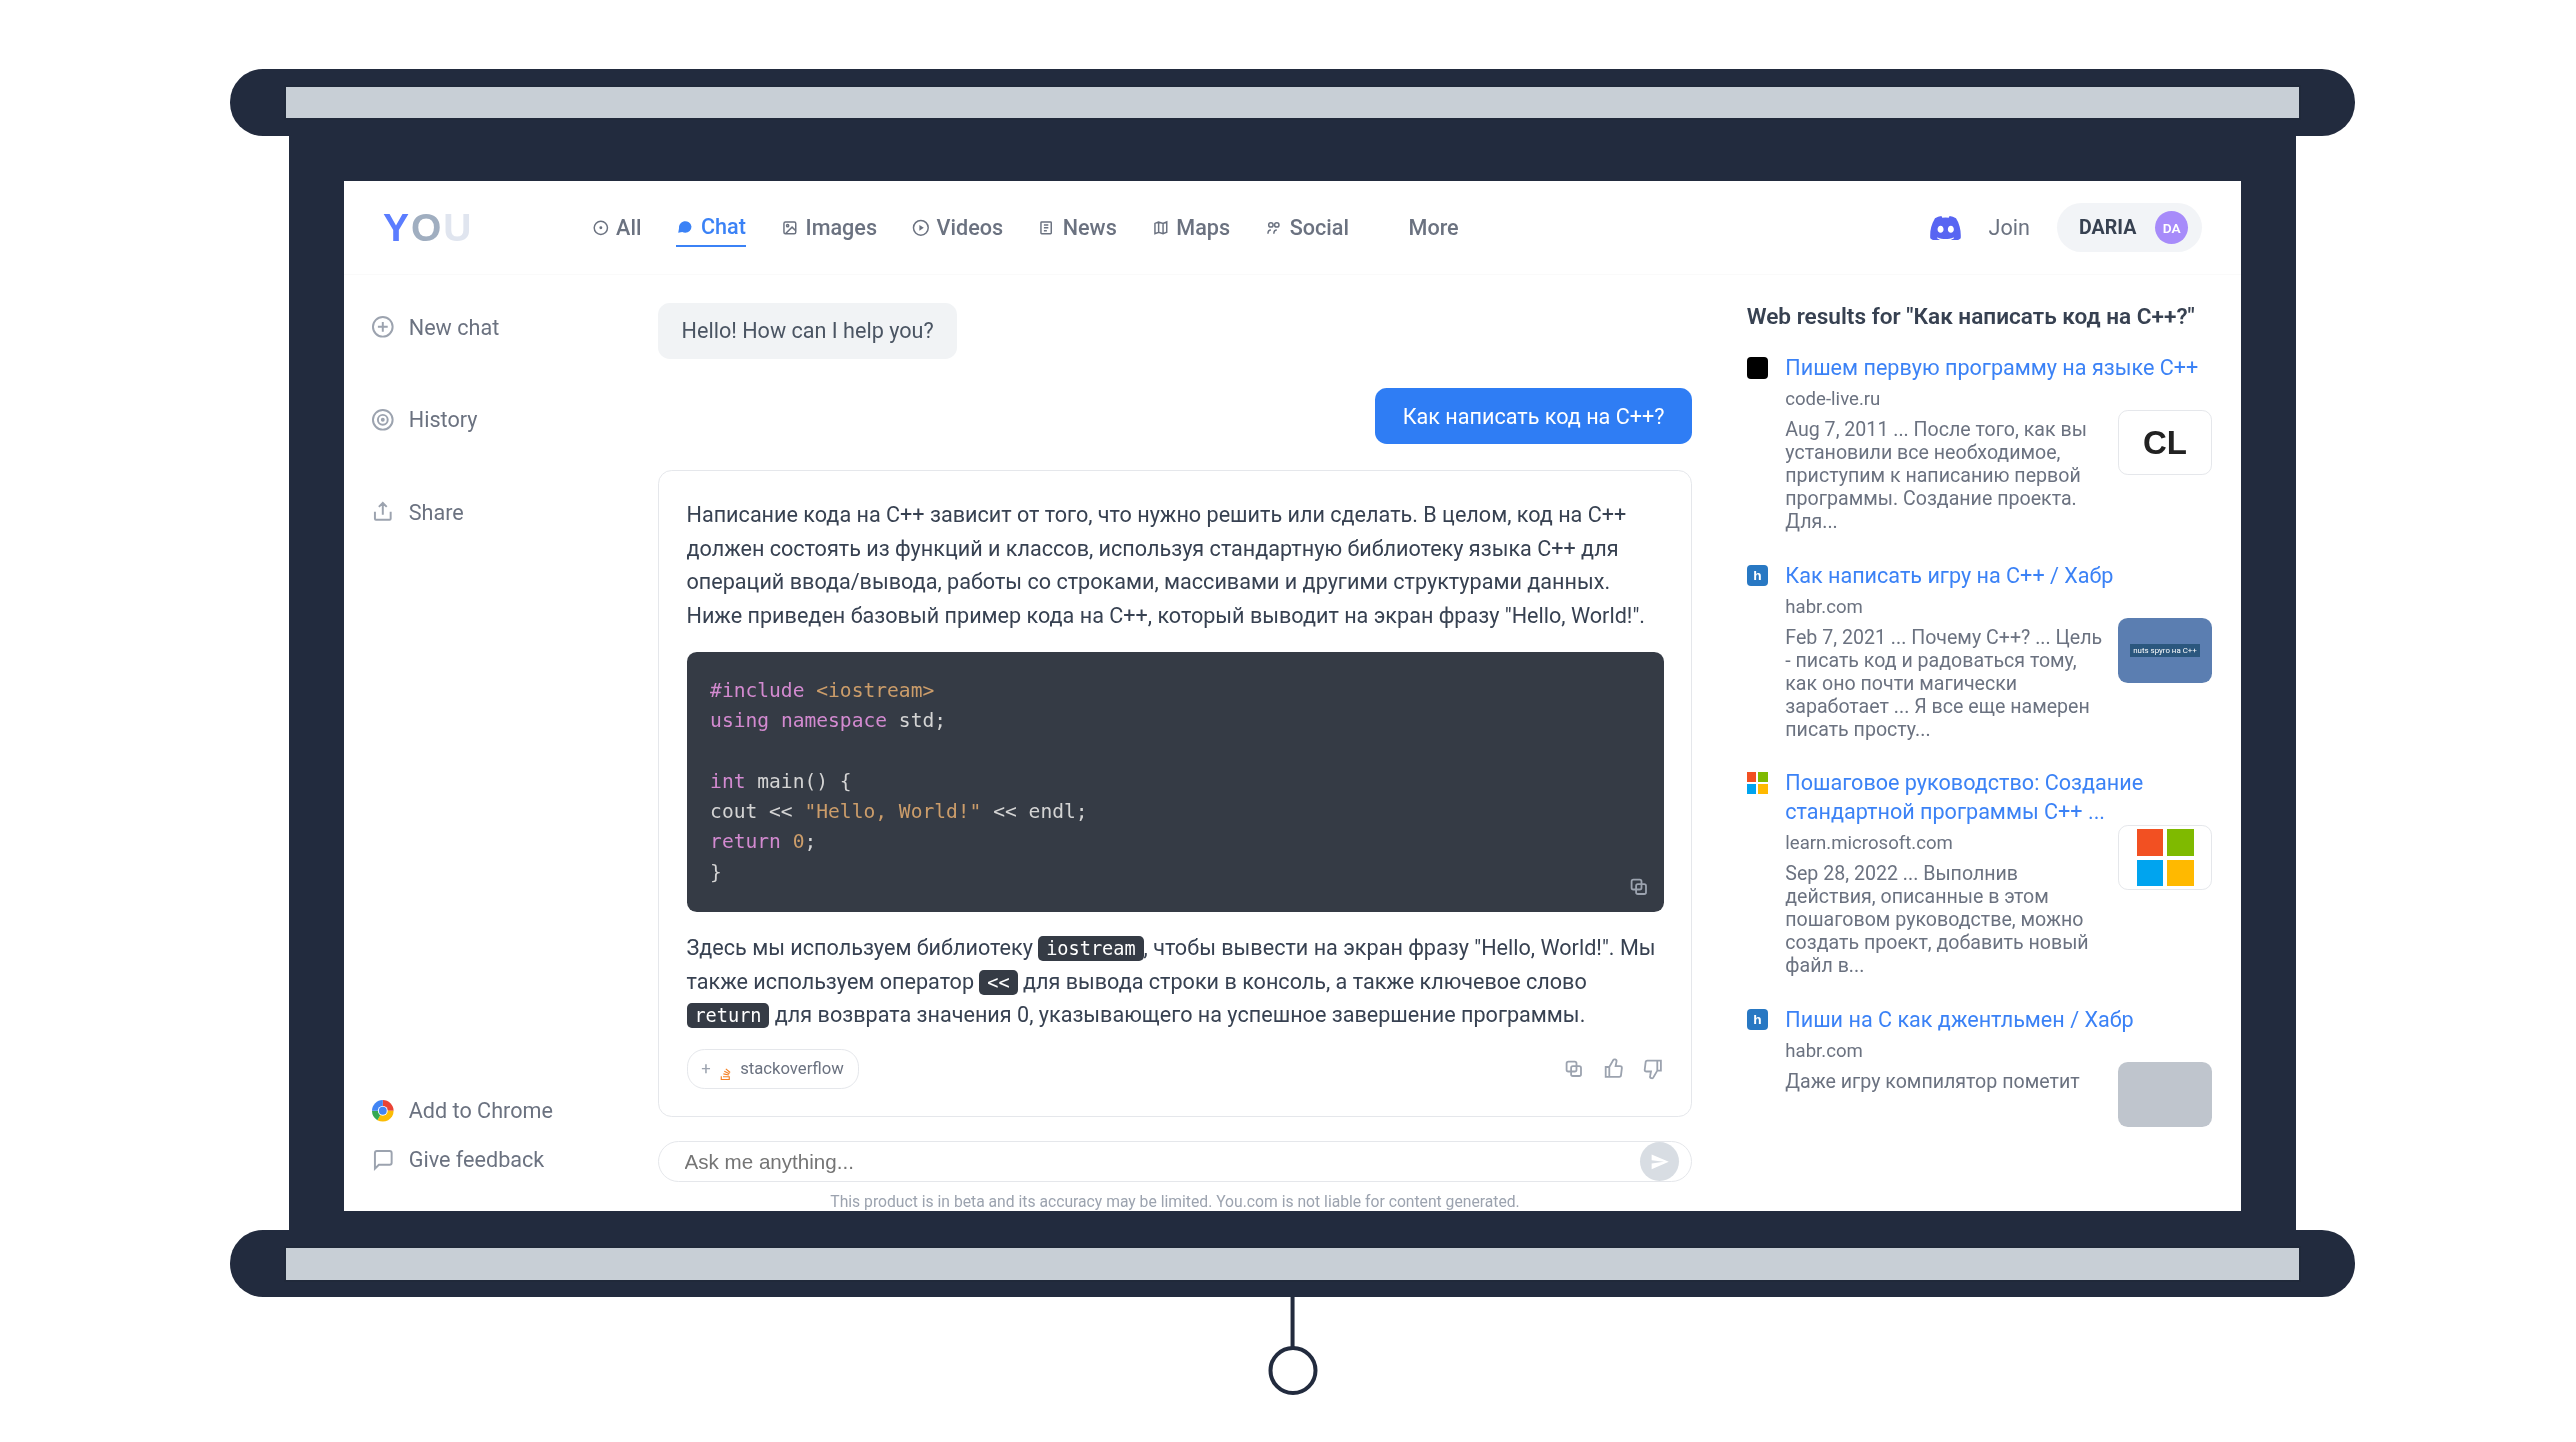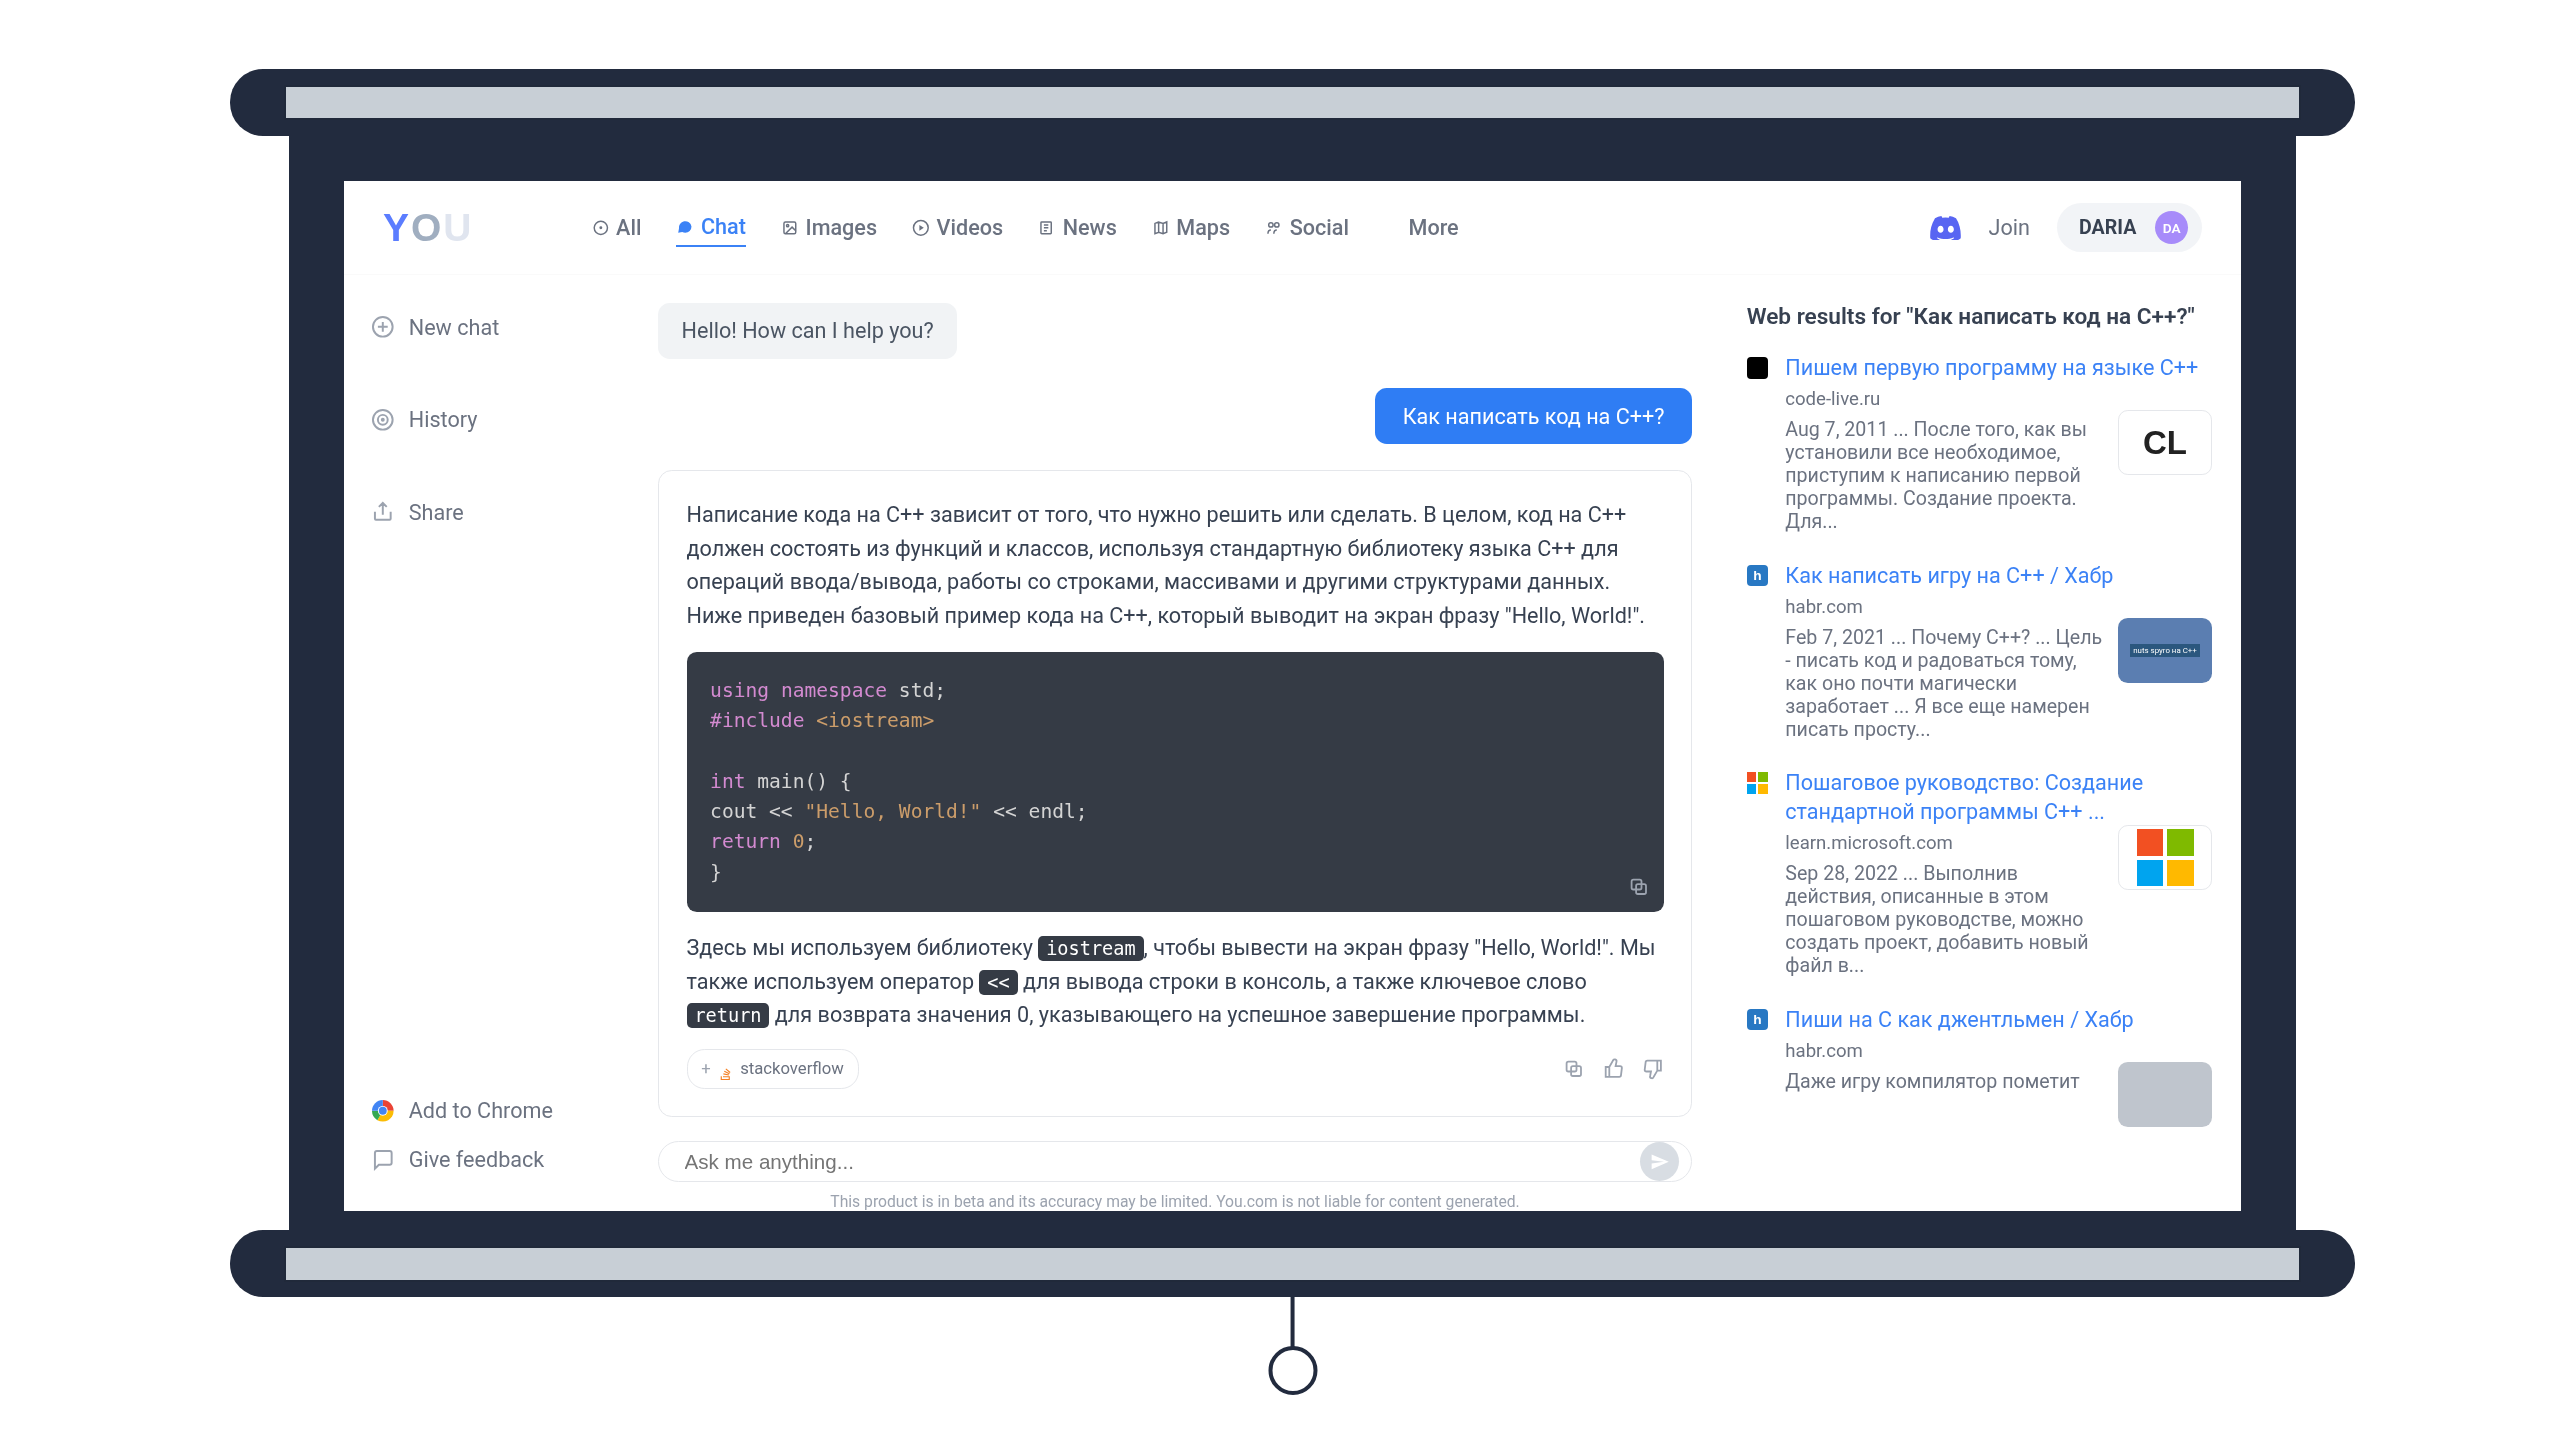--- a/index.html
+++ b/index.html
@@ -224,22 +224,22 @@
           </div>
         </div>
 
         <div class="main">
           <div class="greet">Hello! How can I help you?</div>
           <div class="userq">Как написать код на C++?</div>
 
           <div class="answer">
             <div>Написание кода на C++ зависит от того, что нужно решить или сделать. В целом, код на C++ должен состоять из функций и классов, используя стандартную библиотеку языка C++ для операций ввода/вывода, работы со строками, массивами и другими структурами данных. Ниже приведен базовый пример кода на C++, который выводит на экран фразу "Hello, World!".</div>
             <div class="codebox">
+<div><span class="kw-prep">#include </span><span class="kw-header">&lt;iostream&gt;</span></div>
 <div><span class="kw-using">using </span><span class="kw-ns">namespace </span><span class="kw-id">std;</span></div>
-<div><span class="kw-prep">#include </span><span class="kw-header">&lt;iostream&gt;</span></div>
 <div>&nbsp;</div>
 <div><span class="kw-type">int </span><span class="kw-id">main</span><span class="kw-id">() {</span></div>
 <div><span class="kw-id">   cout &lt;&lt; </span><span class="kw-str">"Hello, World!"</span><span class="kw-id"> &lt;&lt; endl;</span></div>
 <div><span>   </span><span class="kw-ret">return </span><span class="kw-num">0</span><span class="kw-id">;</span></div>
 <div class="kw-id">}</div>
               <span class="copyic icn">
                 <svg width="21.6" height="21.6" viewBox="0 0 24 24" fill="none" stroke="currentColor" stroke-width="2">
                     <rect x="9" y="9" width="11" height="11" rx="2"></rect>
                     <rect x="4" y="4" width="11" height="11" rx="2"></rect>
                   </svg>

